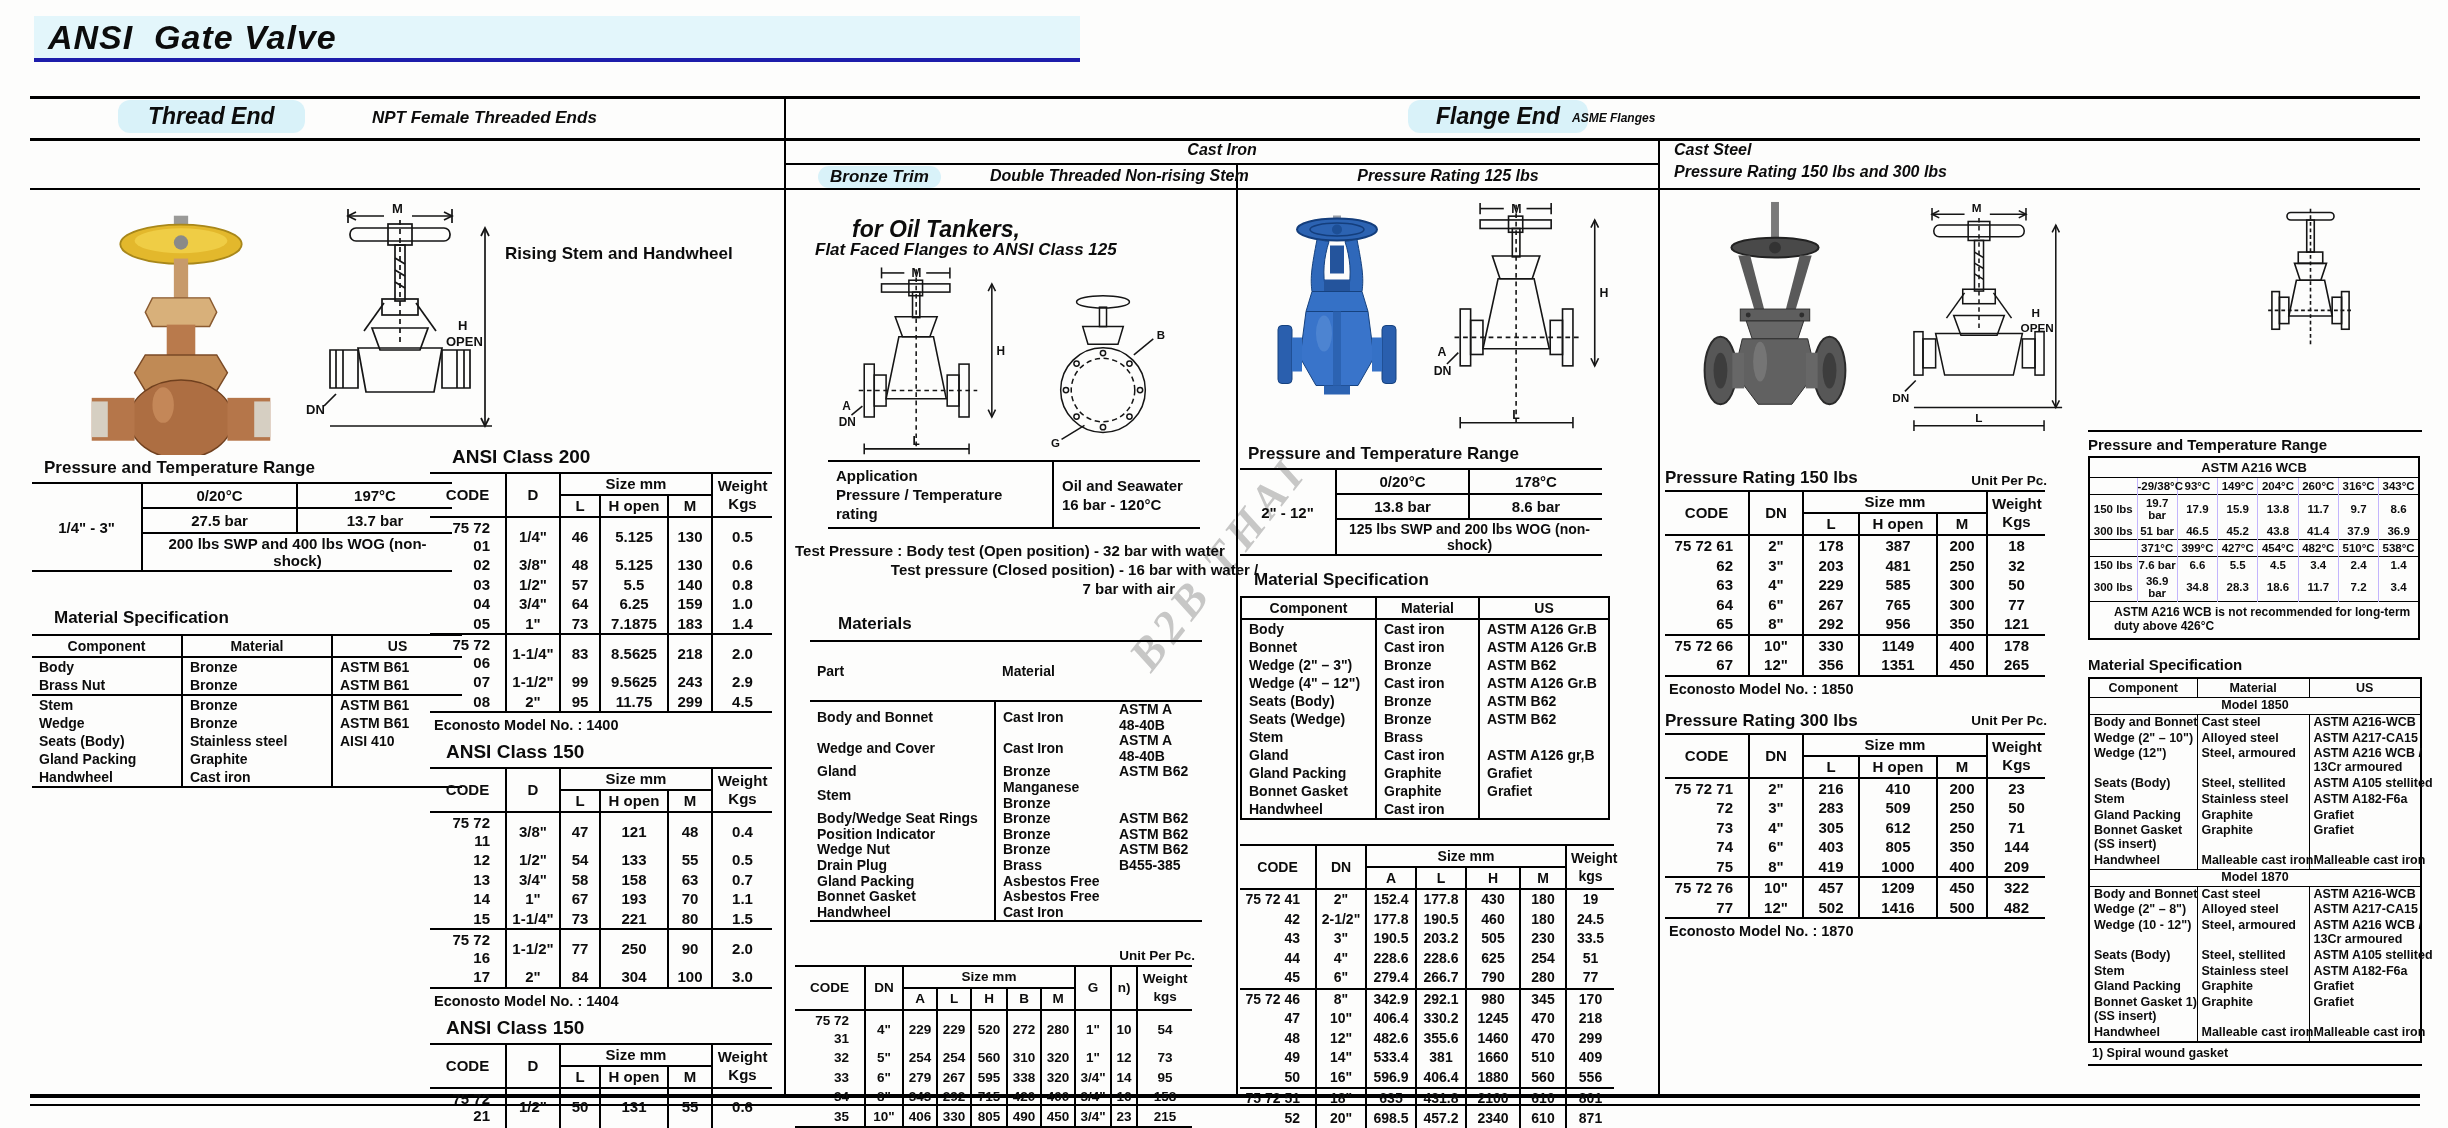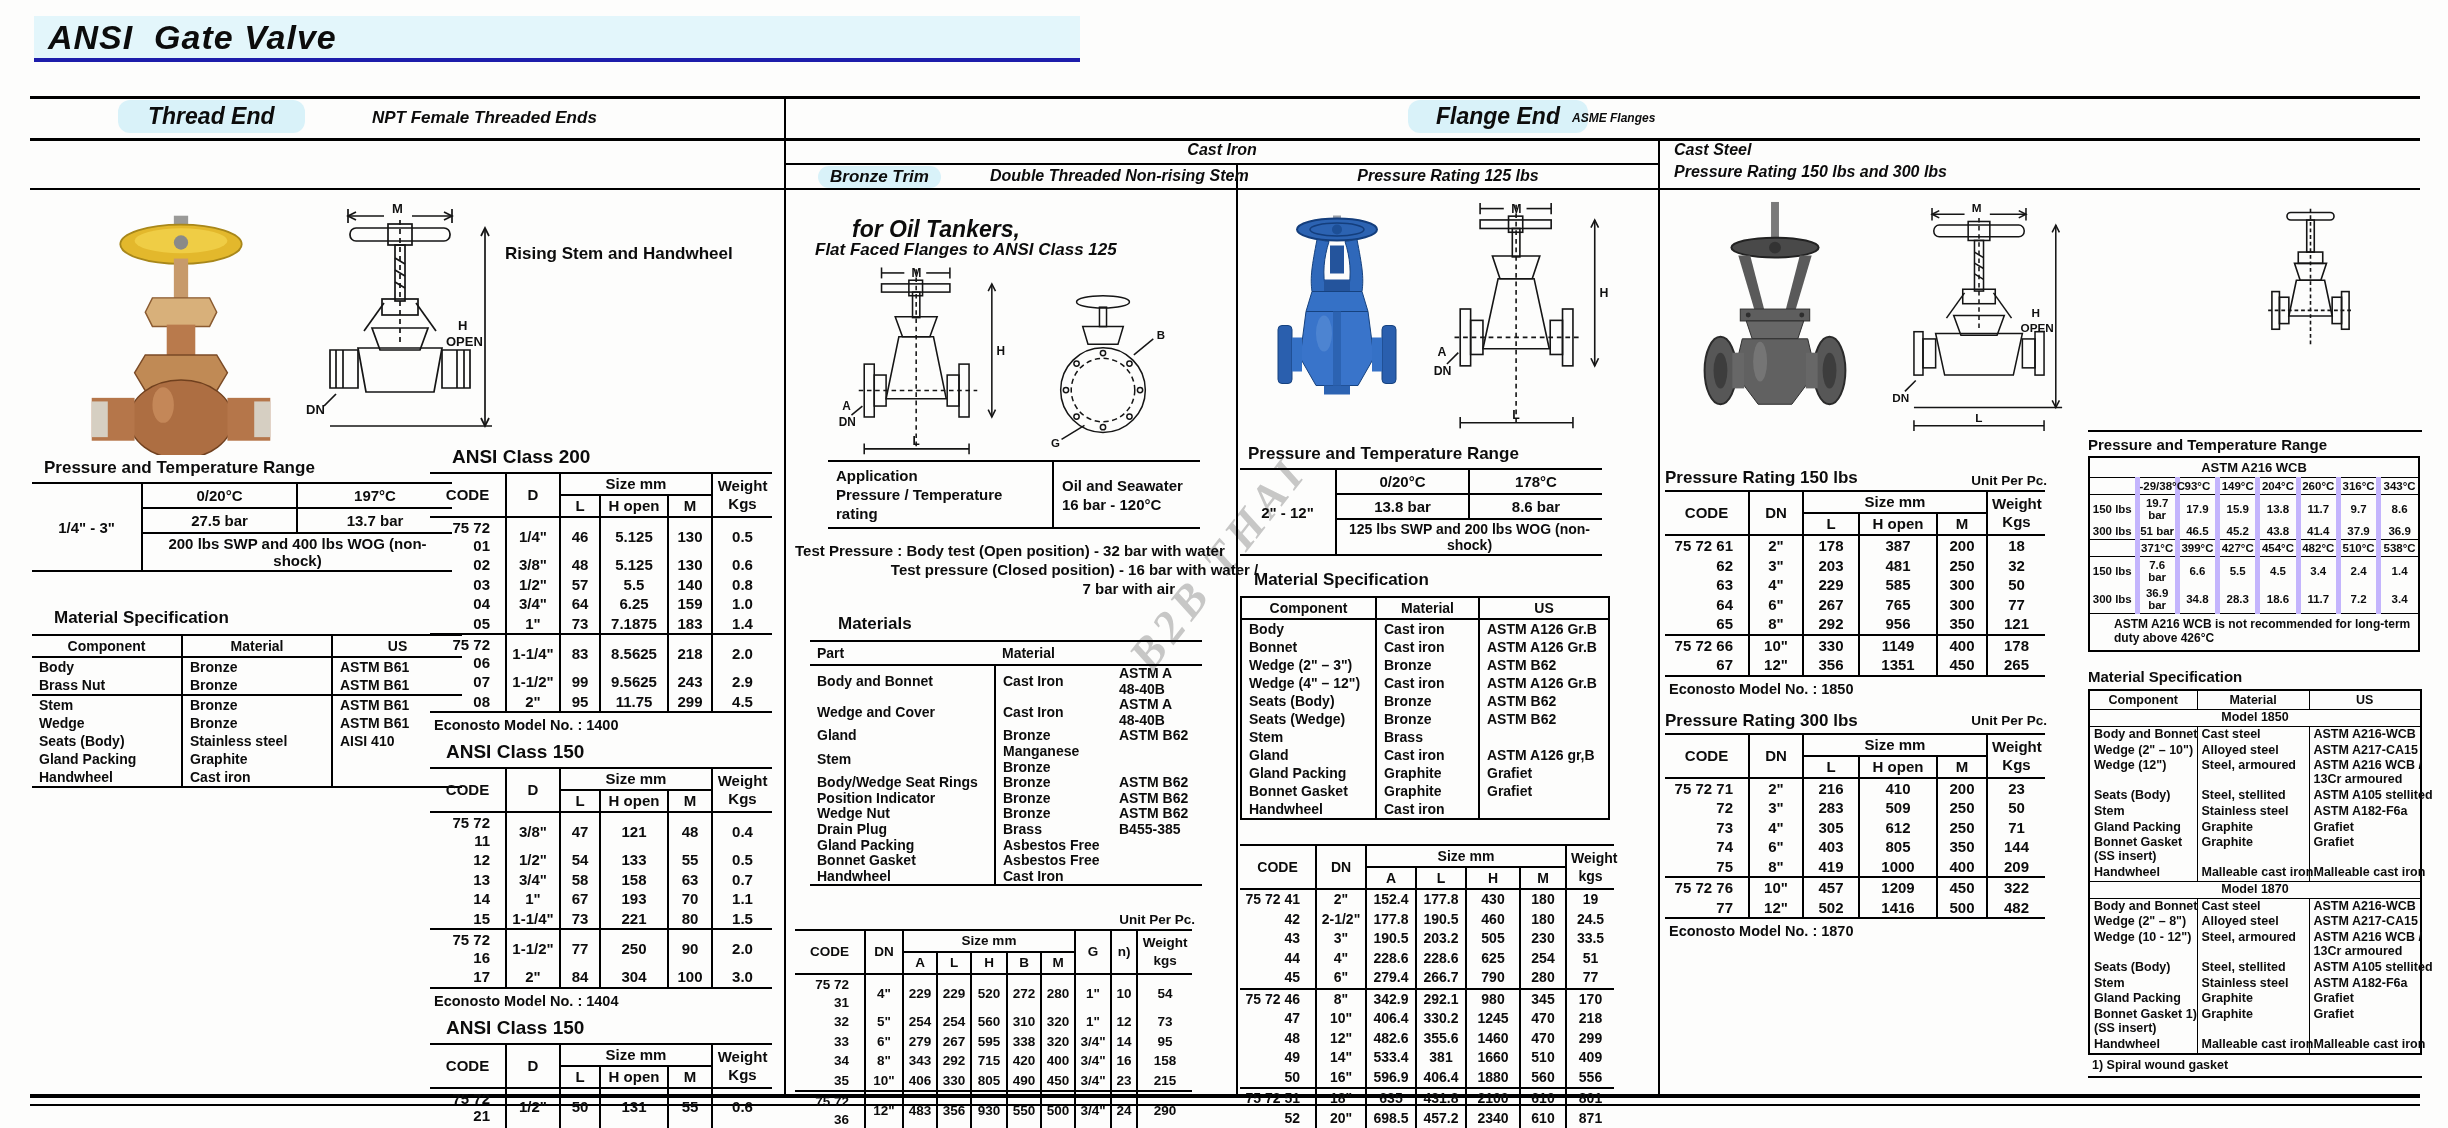--- a/index.html
+++ b/index.html
@@ -45,28 +45,28 @@
   .matt tbody + tbody { border-top:2px solid #000; }
   .boxed { border:2px solid #000; }
 
   
   .apps { border-top:2px solid #000; border-bottom:2px solid #000; font-size:15px; width:372px; }
   .apps td { padding:4px 8px; line-height:19px; }
   .apps td + td { border-left:2px solid #000; }
 
   
   .mats { border-top:2px solid #000; border-bottom:2px solid #000; font-size:14px; }
-  .mats thead th { border-bottom:2px solid #000; text-align:left; padding:3px 7px; }
+  .mats thead th { border-bottom:2px solid #000; text-align:left; padding:21px 7px; }
   .mats td { text-align:left; line-height:15.6px; padding:0 7px; }
   .mats td:nth-child(2) { border-left:2px solid #000; }
 
   
   .cspt { border:2px solid #000; font-size:11.5px; text-align:center; }
   .cspt th { border-bottom:1px solid #000; padding:2px; font-size:13px; text-align:center; }
-  .cspt td { border-left:5px solid #c4b5fd; padding:2px 0; }
+  .cspt td { border-left:1px solid #c4b5fd; padding:2px 0; }
   .cspt td:first-child { border-left:none; }
   .cspt tbody { border-top:1px solid #000; }
   .cspt .note td { white-space:pre; text-align:left; padding:3px 4px 5px 24px; font-size:12px; }
 
   
   .csmat { border:2px solid #000; font-size:12.5px; }
   .csmat th { border-bottom:1px solid #000; padding:2px; text-align:center; }
   .csmat th + th { border-left:1px solid #000; }
   .csmat td { text-align:left; vertical-align:top; line-height:13.8px; padding:1px 4px; white-space:pre; }
   .csmat td + td { border-left:1px solid #000; }

